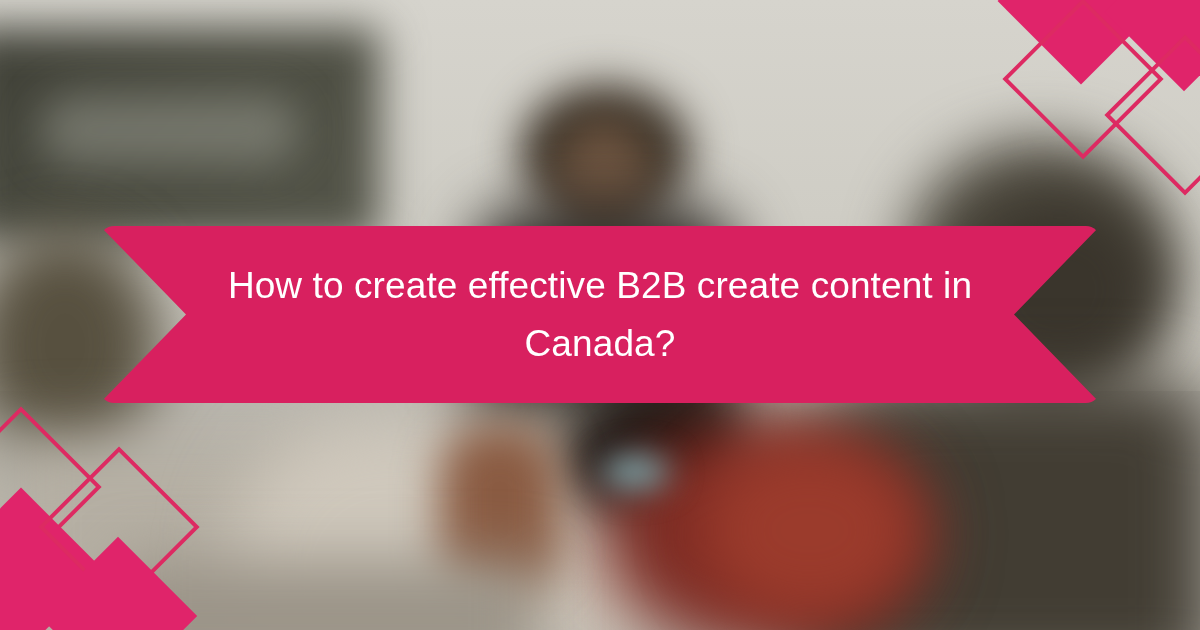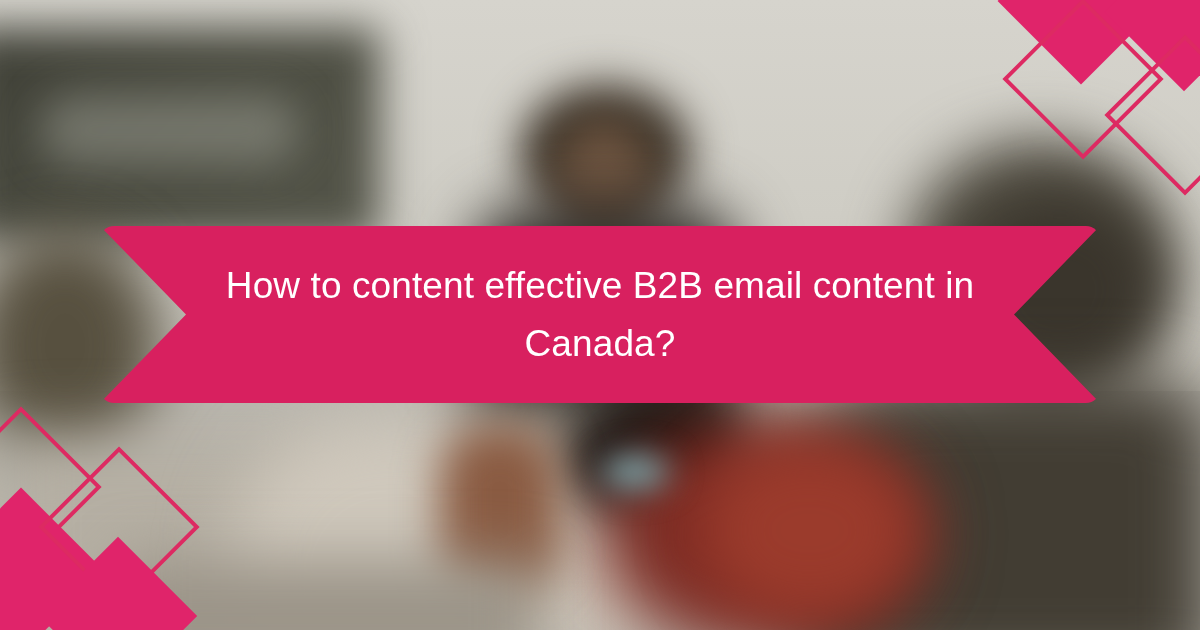--- a/index.html
+++ b/index.html
@@ -223,16 +223,16 @@
     <div class="dia filled" style="left:1128px; top:-44px; width:112px; height:112px;"></div>
     <div class="dia outline" style="left:1128px; top:58px; width:106px; height:106px;"></div>
 
     <div class="dia outline" style="left:-36px; top:430px; width:106px; height:106px;"></div>
     <div class="dia filled" style="left:-38px; top:512px; width:118px; height:118px;"></div>
     <div class="dia outline" style="left:62px; top:470px; width:106px; height:106px;"></div>
     <div class="dia filled" style="left:62px; top:560px; width:112px; height:112px;"></div>
   </div>
 
   <div class="ribbon">
-    <div class="ribbon-text">How to content effective B2B email content in Canada?</div>
+    <div class="ribbon-text">How to create effective B2B create content in Canada?</div>
   </div>
 
 </div>
 
 </body></html>

